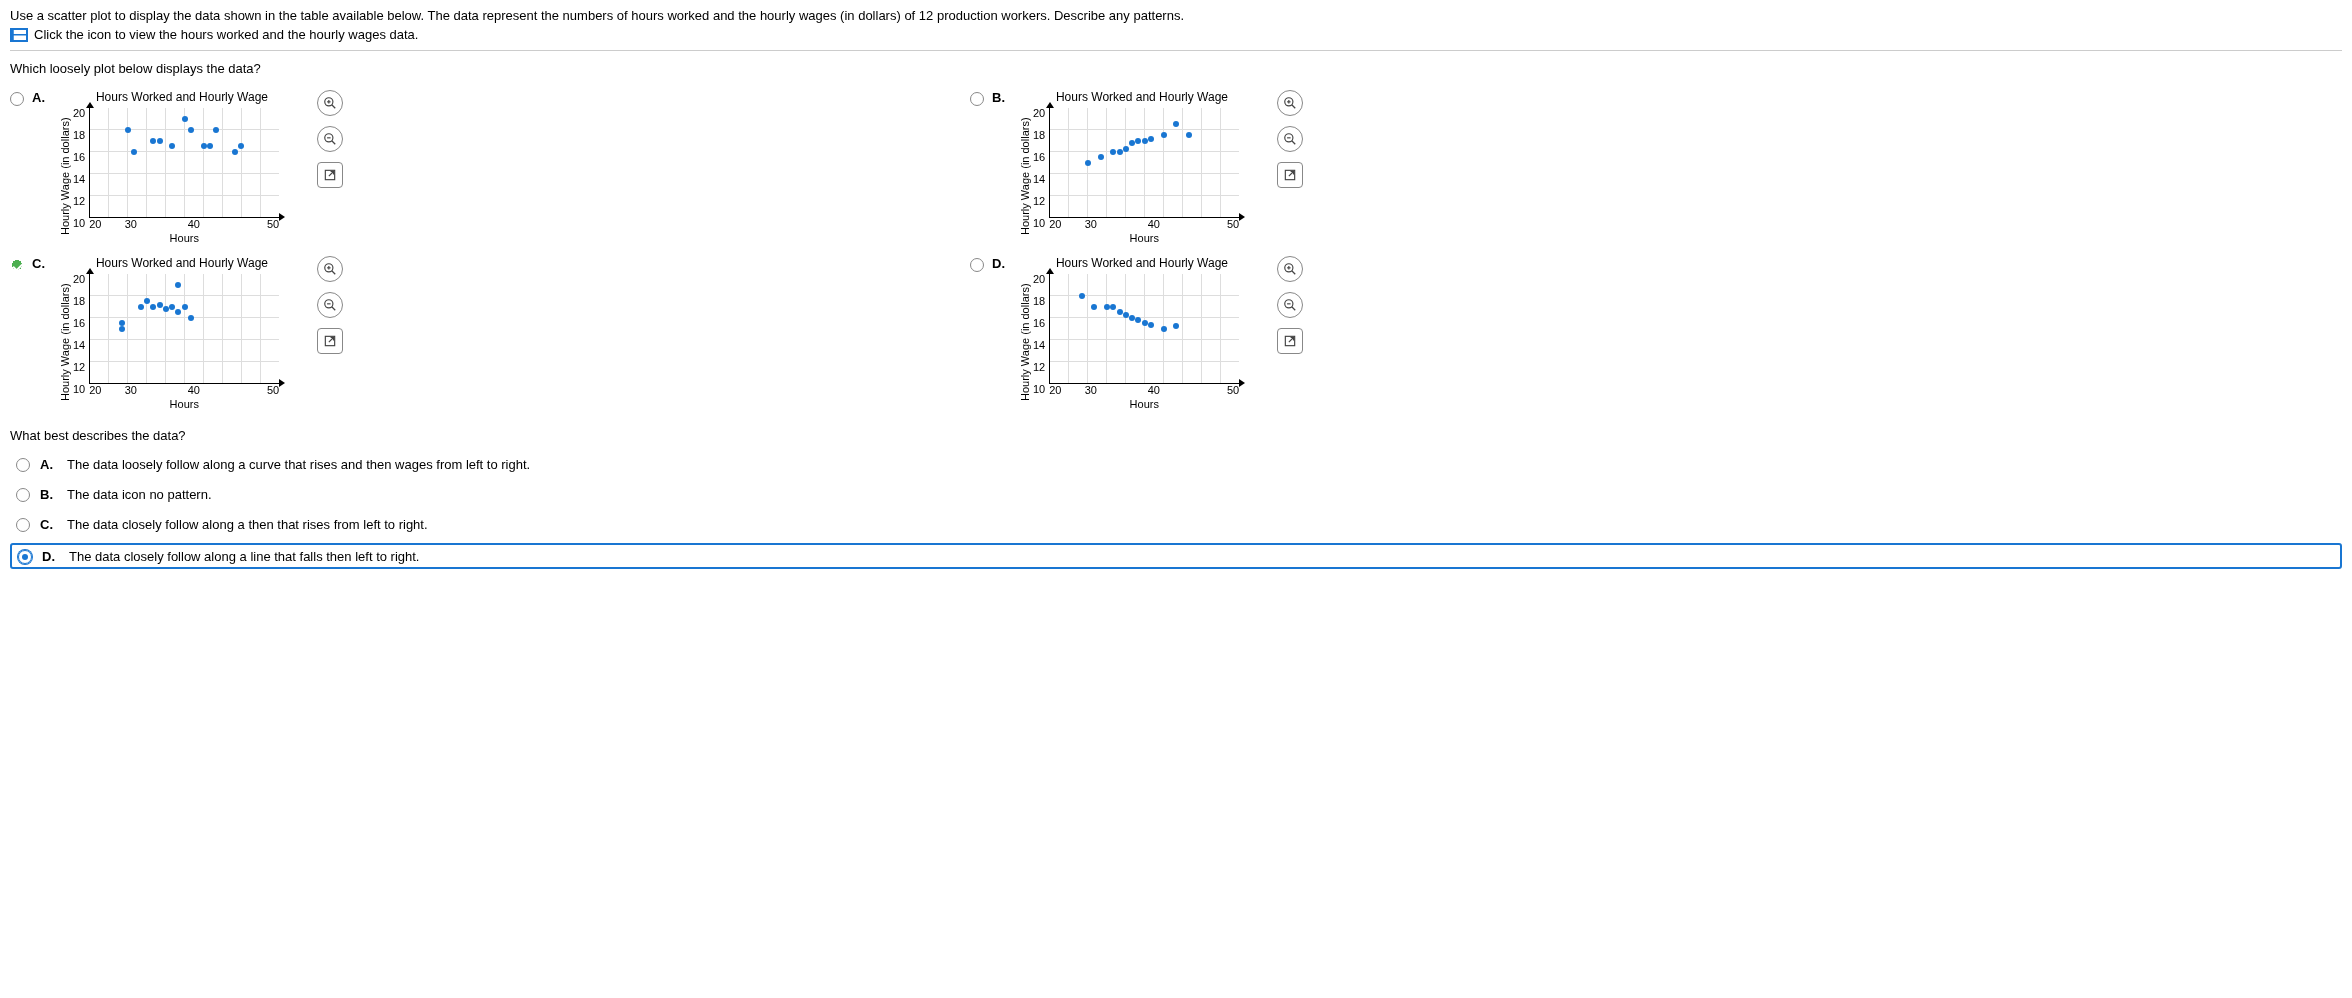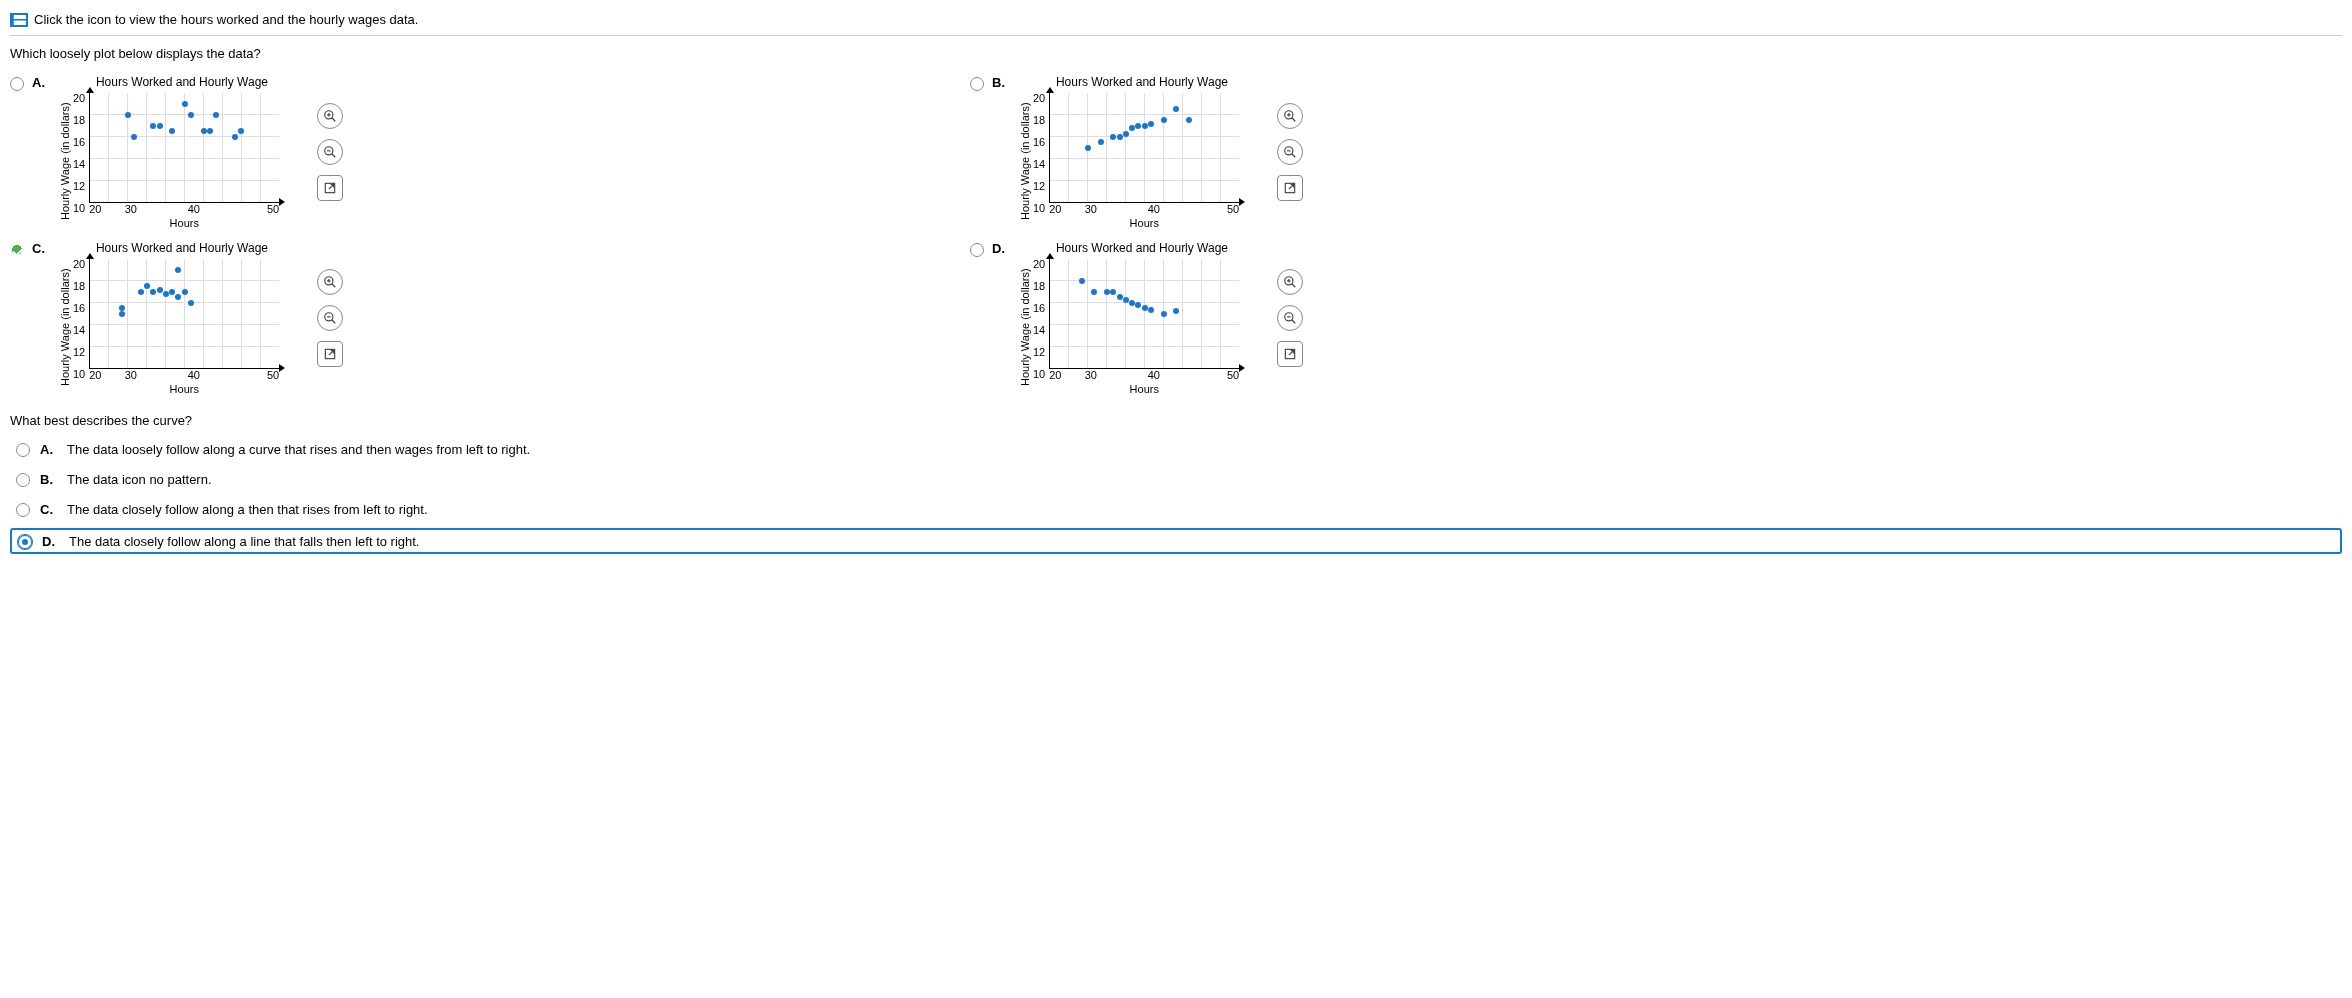--- a/index.html
+++ b/index.html
@@ -56,21 +56,21 @@
     content:""; position:absolute; left:3px; top:5px; width:8px; height:4px;
     border-left:2px solid #fff; border-bottom:2px solid #fff; transform:rotate(-45deg);
   }
   .radio.inner-dot::after{
     content:""; position:absolute; left:3px; top:3px; width:6px; height:6px;
     border-radius:50%; background:#1976d2;
   }
   .opt-label { font-weight: bold; margin-right: 4px; }
 
   
-  .plot-card { display:flex; align-items:center; gap:10px; }
+  .plot-card { display:flex; align-items:flex-start; gap:10px; }
   .plot-wrap { position: relative; width: 250px; }
   .plot-title { text-align:center; font-size:12px; margin-bottom:4px; }
   .plot-frame { display:flex; }
   .y-axis-label {
     writing-mode: vertical-rl; transform: rotate(180deg);
     font-size: 11px; text-align:center;
     padding: 0 2px;
   }
   .y-ticks {
     display:flex; flex-direction:column; justify-content:space-between;
@@ -120,20 +120,21 @@
     border-radius:3px;
   }
   .answer-row.selected-row {
     border:2px solid #1976d2;
   }
 </style>
 </head>
 <body>
 
 <div class="intro">
+  <div>Use a scatter plot to display the data shown in the table available below. The data represent the numbers of hours worked and the hourly wages (in dollars) of 12 production workers. Describe any patterns.</div>
   <div class="intro-line">
     <span class="table-icon"></span>
     <span>Click the icon to view the hours worked and the hourly wages data.</span>
   </div>
 </div>
 
 <hr class="sep">
 
 <div class="question-text">Which loosely plot below displays the data?</div>
 
@@ -406,21 +407,21 @@
               <line x1="10" y1="14" x2="18" y2="6"></line>
               <polyline points="13,6 18,6 18,11"></polyline>
             </svg>
           </div>
       </div>
     </div>
   </div>
 
 </div>
 
-<div class="describe-q">What best describes the curve?</div>
+<div class="describe-q">What best describes the data?</div>
 
 <div class="answer-list">
   <div class="answer-row">
     <div class="radio"></div>
     <span class="opt-label">A.</span>
     <span>The data loosely follow along a curve that rises and then wages from left to right.</span>
   </div>
   <div class="answer-row">
     <div class="radio"></div>
     <span class="opt-label">B.</span>

